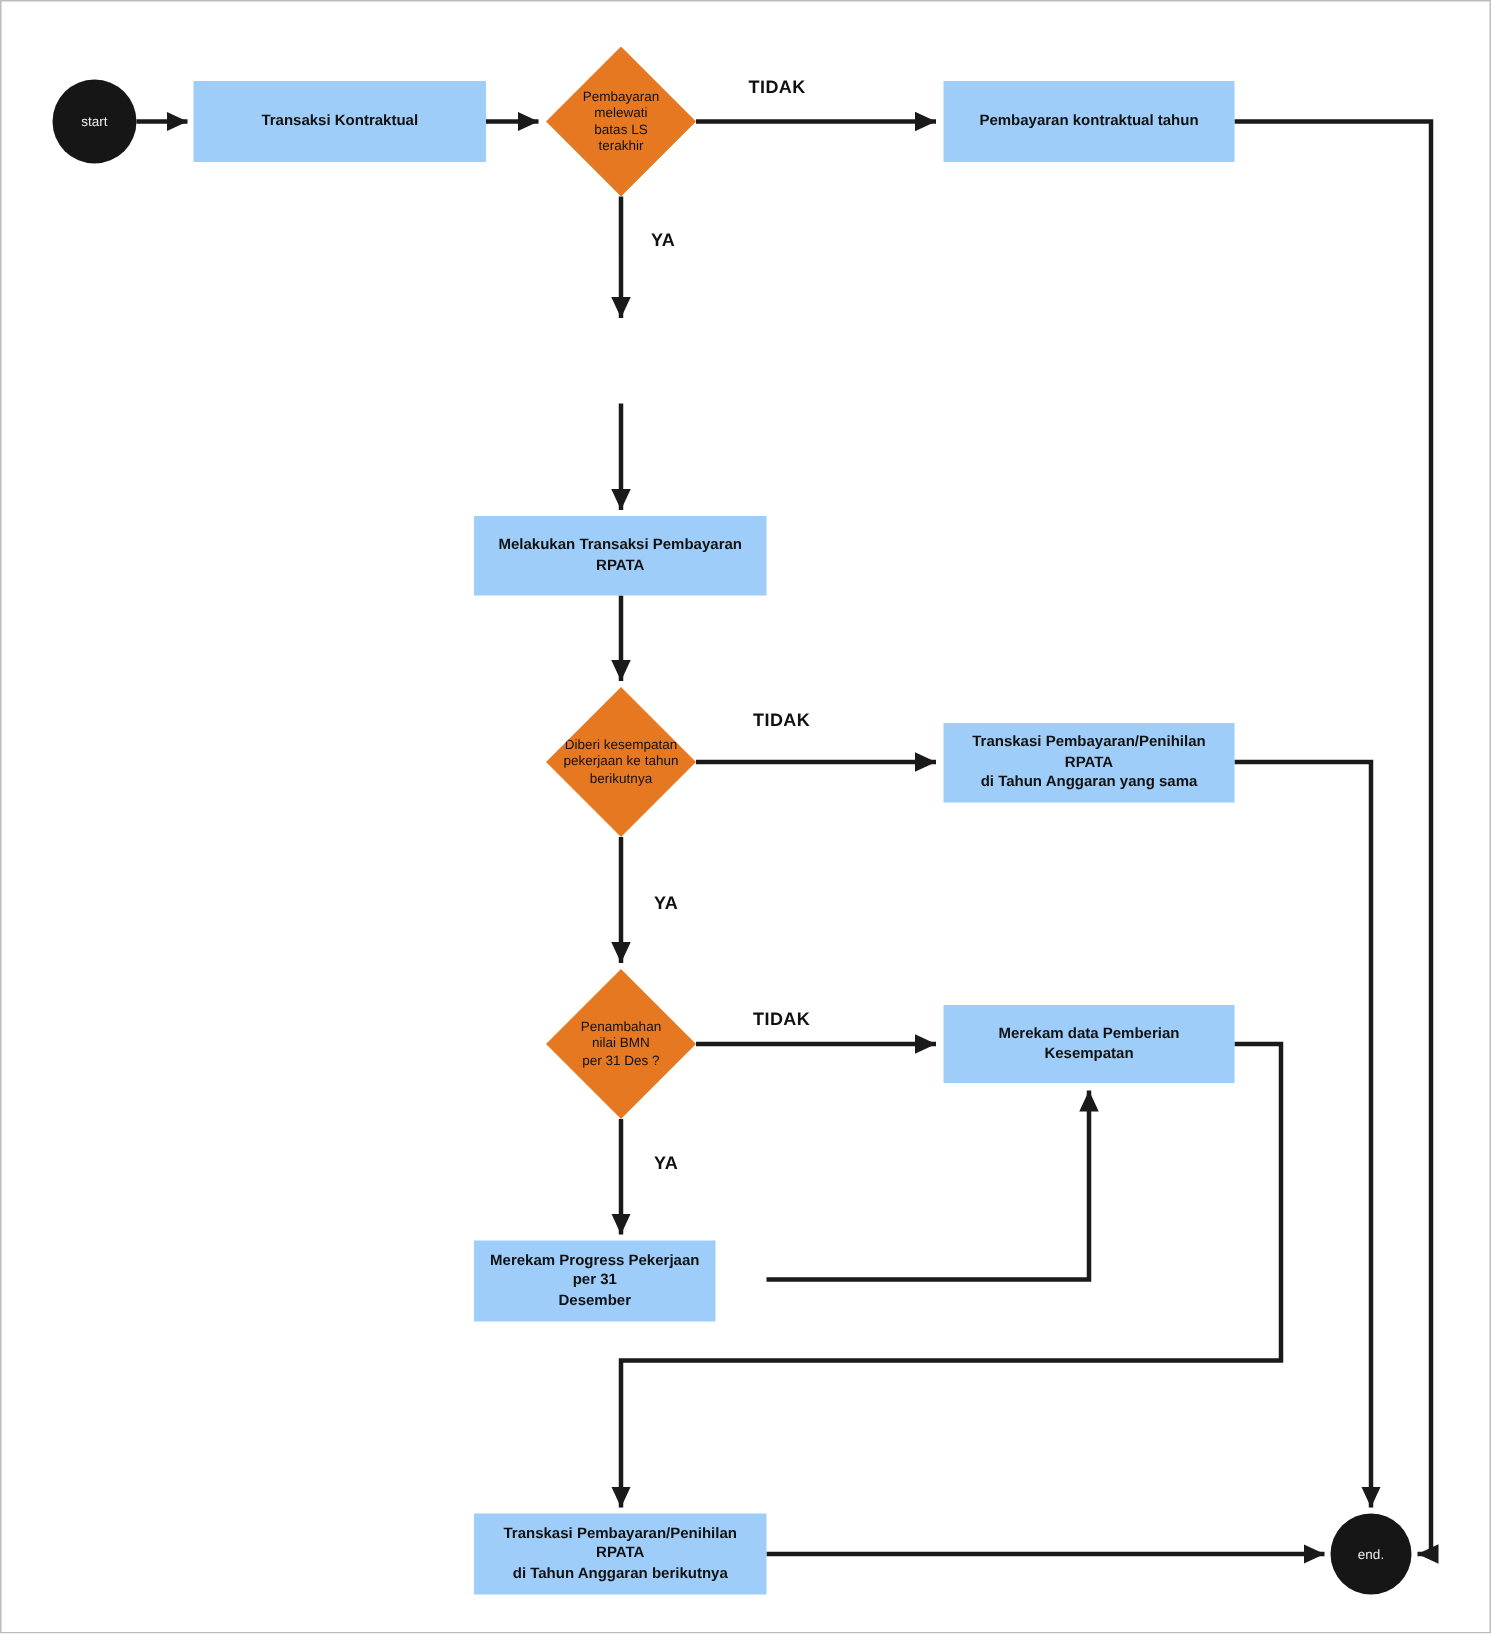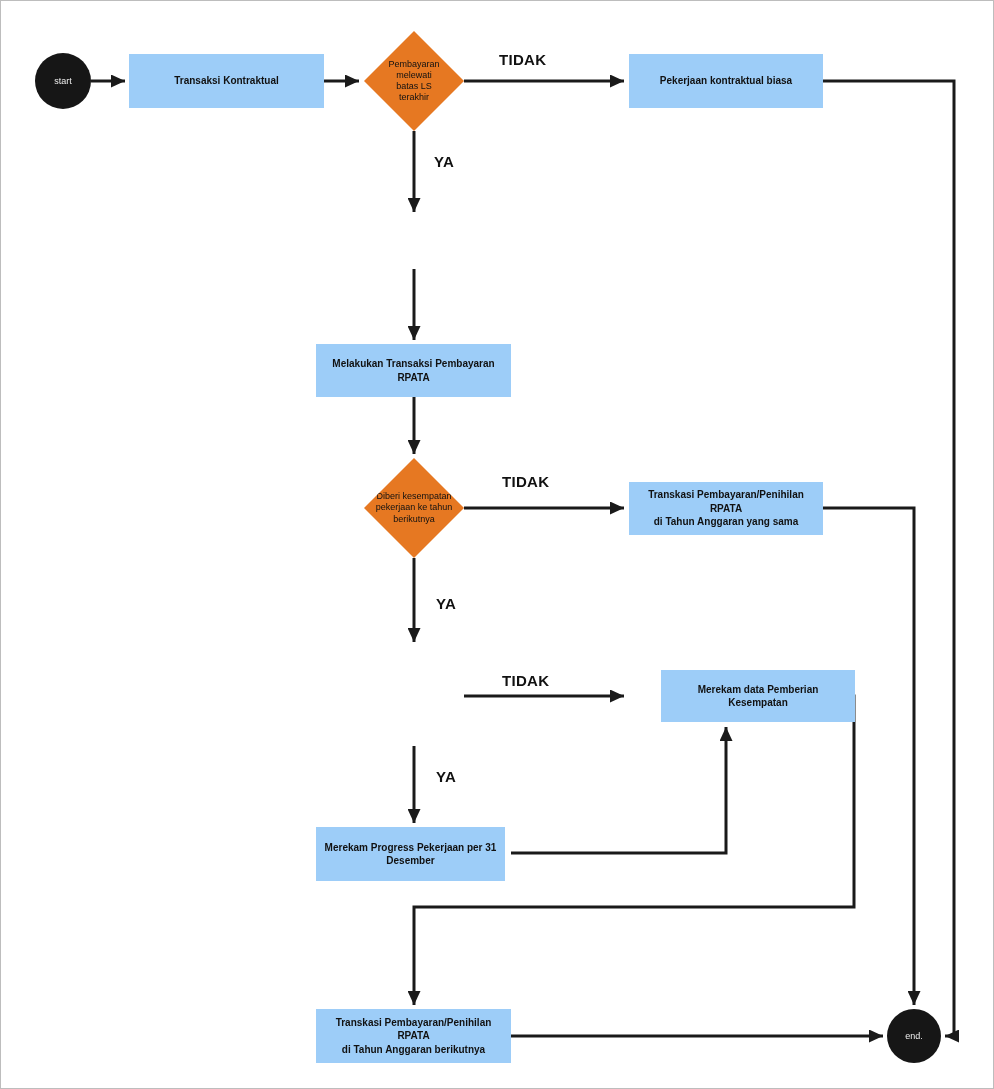--- a/index.html
+++ b/index.html
@@ -45,21 +45,21 @@
   }
   .terminal {
     border-radius: 50%;
     background: var(--terminal-fill, #161616);
     color: var(--terminal-text, #ededed);
     font-size: 9px;
   }
   .edge-label {
     position: absolute;
     font-weight: bold;
-    font-size: 15px;
+    font-size: 12px;
     color: var(--text, #111111);
     letter-spacing: 0.3px;
     text-align: right;
   }
 </style>
 </head>
 <body>
 
 <div id="canvas">
 
@@ -95,45 +95,50 @@
   </div>
 
   <div class="node decision" style="left:363px; top:30px;">
     <span class="label">Pembayaran
 melewati
 batas LS
 terakhir</span>
   </div>
 
   <div class="node process" style="left:628px; top:53px; width:194px; height:54px;">
-    <span class="label">Pekerjaan kontraktual biasa</span>
+    <span class="label">Pembayaran kontraktual tahun</span>
   </div>
 
 
   <div class="node process" style="left:315px; top:343px; width:195px; height:53px;">
     <span class="label">Melakukan Transaksi Pembayaran RPATA</span>
   </div>
 
   <div class="node decision" style="left:363px; top:457px;">
     <span class="label">Diberi kesempatan
 pekerjaan ke tahun
 berikutnya</span>
   </div>
 
   <div class="node process" style="left:628px; top:481px; width:194px; height:53px;">
     <span class="label">Transkasi Pembayaran/Penihilan RPATA
 di Tahun Anggaran yang sama</span>
   </div>
 
+  <div class="node decision" style="left:363px; top:645px;">
+    <span class="label">Penambahan
+nilai BMN
+per 31 Des ?</span>
+  </div>
 
-  <div class="node process" style="left:660px; top:669px; width:194px; height:52px;">
+  <div class="node process" style="left:628px; top:669px; width:194px; height:52px;">
     <span class="label">Merekam data Pemberian Kesempatan</span>
   </div>
 
-  <div class="node process" style="left:315px; top:826px; width:189px; height:54px;">
+  <div class="node process" style="left:315px; top:826px; width:161px; height:54px;">
     <span class="label">Merekam Progress Pekerjaan per 31
 Desember</span>
   </div>
 
   <div class="node process" style="left:315px; top:1008px; width:195px; height:54px;">
     <span class="label">Transkasi Pembayaran/Penihilan RPATA
 di Tahun Anggaran berikutnya</span>
   </div>
 
   <div class="node terminal" style="left:886px; top:1008px; width:54px; height:54px;">

